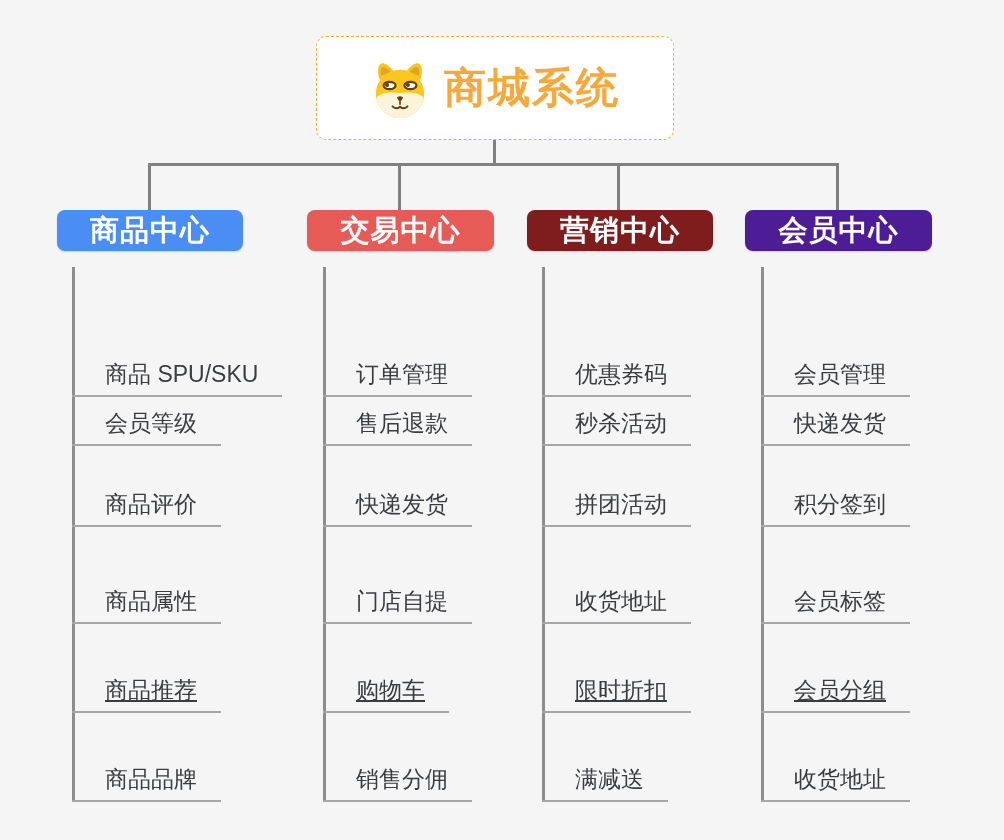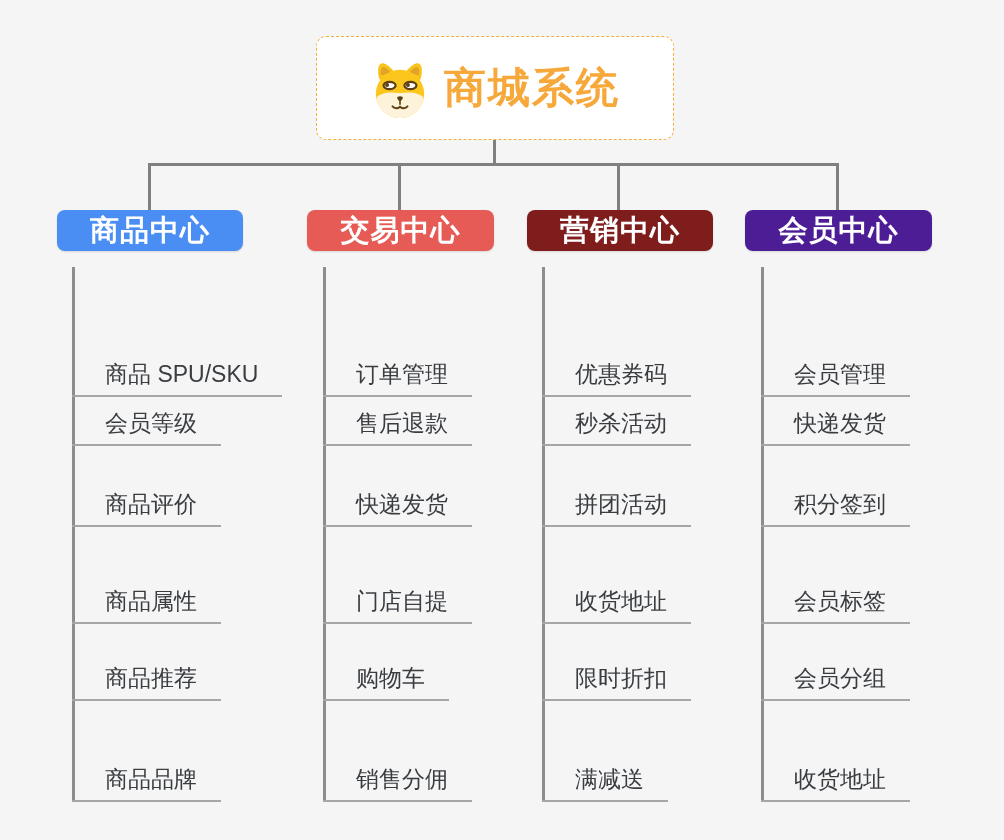--- a/index.html
+++ b/index.html
@@ -46,21 +46,21 @@
   .trunk {
     position:absolute; left:0; top:0; width:3px; height:535px; background:#8d8d8d;
   }
   .child {
     position:absolute; left:0; white-space:nowrap;
     padding:0 24px 8px 33px;
     border-bottom:2px solid #a6a6a6;
     color:#3a3d40; font-size:23px; line-height:25px;
   }
   .r1 { top:55px;margin-top:40px; } .r2 { top:144px; } .r3 { top:225px; }
-  .r4 { top:322px; } .r5 { top:399px; } .r6 { top:500px; }
+  .r4 { top:322px; } .r5 { top:411px;text-decoration:underline; } .r6 { top:500px; }
 </style>
 </head>
 <body>
 
 <div class="canvas">
 
   <div class="line root-stub"></div>
   <div class="line bus"></div>
   <div class="line drop drop-1"></div>
   <div class="line drop drop-2"></div>

